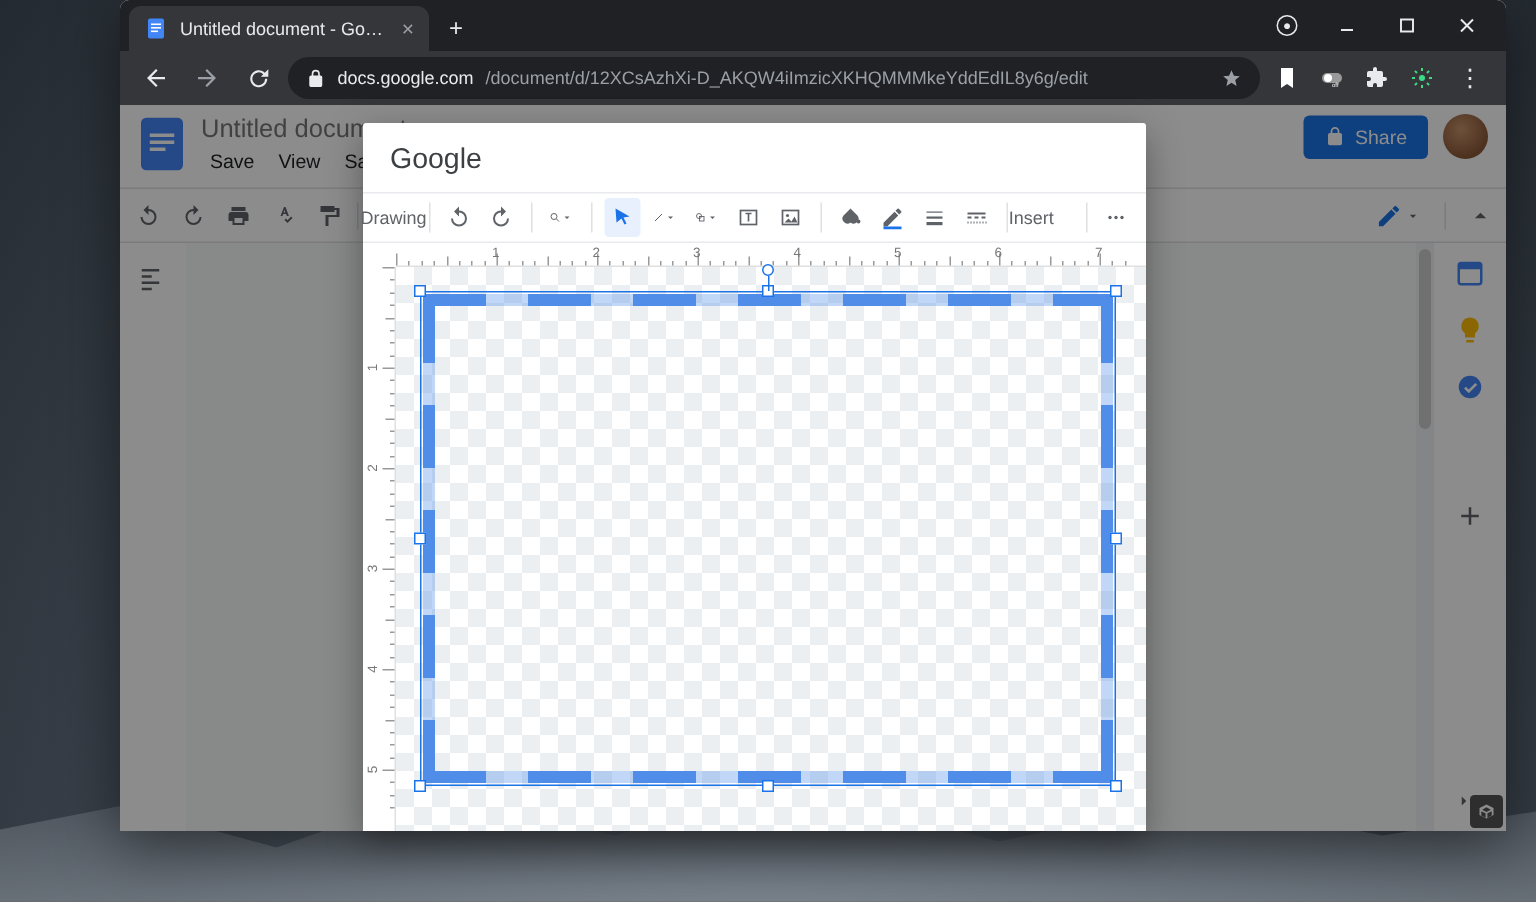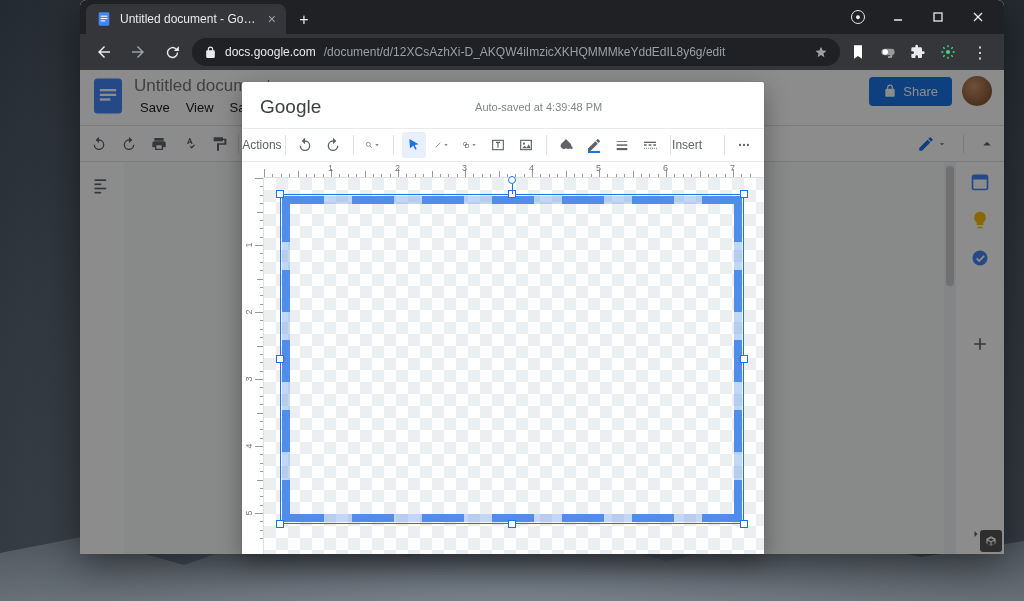--- a/index.html
+++ b/index.html
@@ -301,26 +301,25 @@
         </svg>
       </div>
 
     <div class="scrim"></div>
   </div>
 </div>
 
 <div class="drawing-dialog">
   <div class="dlg-head">
     <div class="dlg-title">Google</div>
-    <div class="dlg-status">Auto-saved at 4:39:48 PM</div>
   </div>
 
   <div class="dlg-toolbar">
     <div class="db">
-        <span>Actions</span>
+        <span>Drawing</span>
         <svg width="8" height="8" viewBox="0 0 24 24" style="margin-left:3px">
           <path fill="#5f6368" d="M7 10l5 5 5-5z"></path>
         </svg>
       </div>
     <div class="dsep"></div>
     <div class="db">
         <svg viewBox="0 0 24 24">
           <path fill="#5f6368" d="M12 5V1L7 6l5 5V7a6 6 0 1 1-6 6H4a8 8 0 1 0 8-8z"></path>
         </svg>
       </div>

